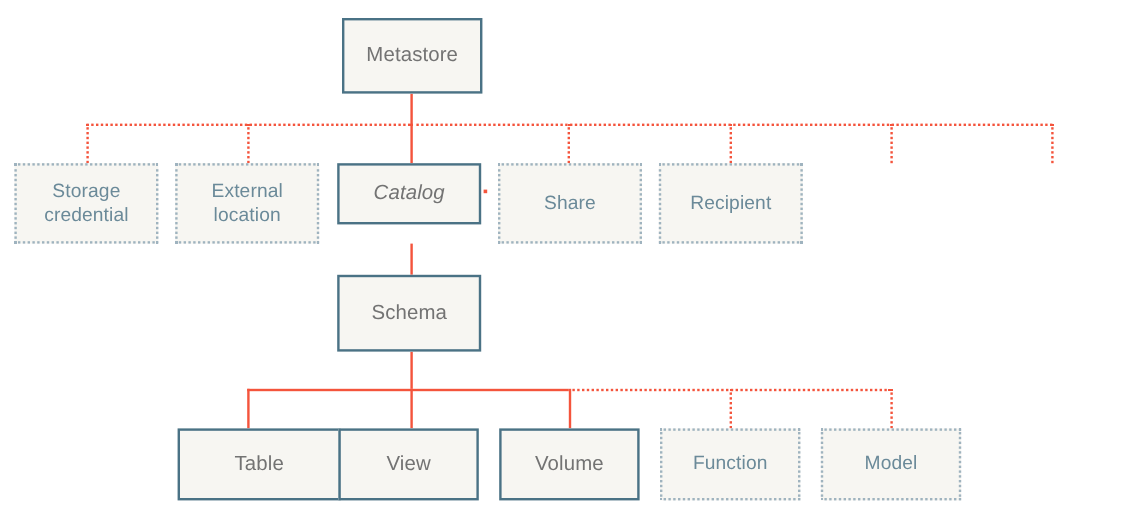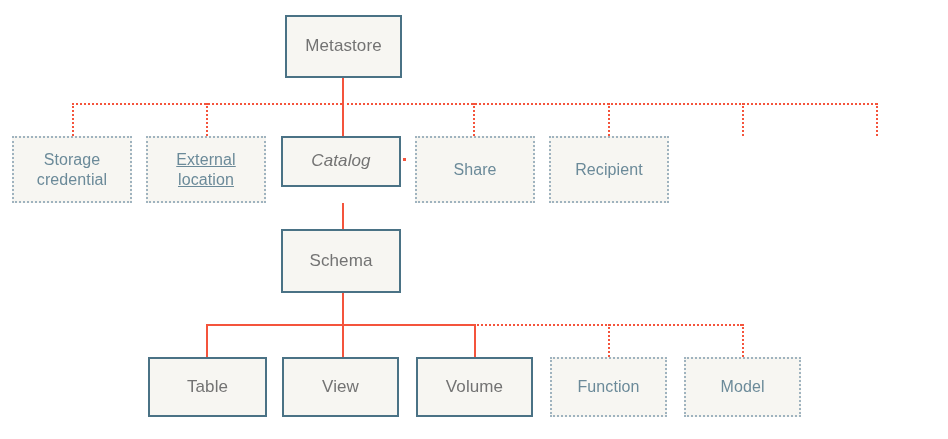--- a/index.html
+++ b/index.html
@@ -102,21 +102,21 @@
     <span class="label">Metastore</span>
   </div>
 
   <div class="node dashed" style="left:12px; top:136px; width:120px; height:67px;">
     <span class="label">
       <span>Storage</span><br>
       <span>credential</span>
     </span>
   </div>
 
-  <div class="node dashed" style="left:146px; top:136px; width:120px; height:67px;text-decoration:underline;">
+  <div class="node dashed" style="left:146px; top:136px; width:120px; height:67px;">
     <span class="label">
       <span>External</span><br>
       <span>location</span>
     </span>
   </div>
 
   <div class="node solid" style="left:281px; top:136px; width:120px; height:51px;font-style:italic;">
     <span class="label">Catalog</span>
   </div>
 
@@ -127,21 +127,21 @@
   <div class="node dashed" style="left:549px; top:136px; width:120px; height:67px;">
     <span class="label">Recipient</span>
   </div>
 
 
 
   <div class="node solid" style="left:281px; top:229px; width:120px; height:64px;">
     <span class="label">Schema</span>
   </div>
 
-  <div class="node solid" style="left:148px; top:357px; width:119px; height:60px;">
+  <div class="node solid" style="left:148px; top:357px; width:136px; height:60px;">
     <span class="label">Table</span>
   </div>
 
   <div class="node solid" style="left:282px; top:357px; width:117px; height:60px;">
     <span class="label">View</span>
   </div>
 
   <div class="node solid" style="left:416px; top:357px; width:117px; height:60px;">
     <span class="label">Volume</span>
   </div>

